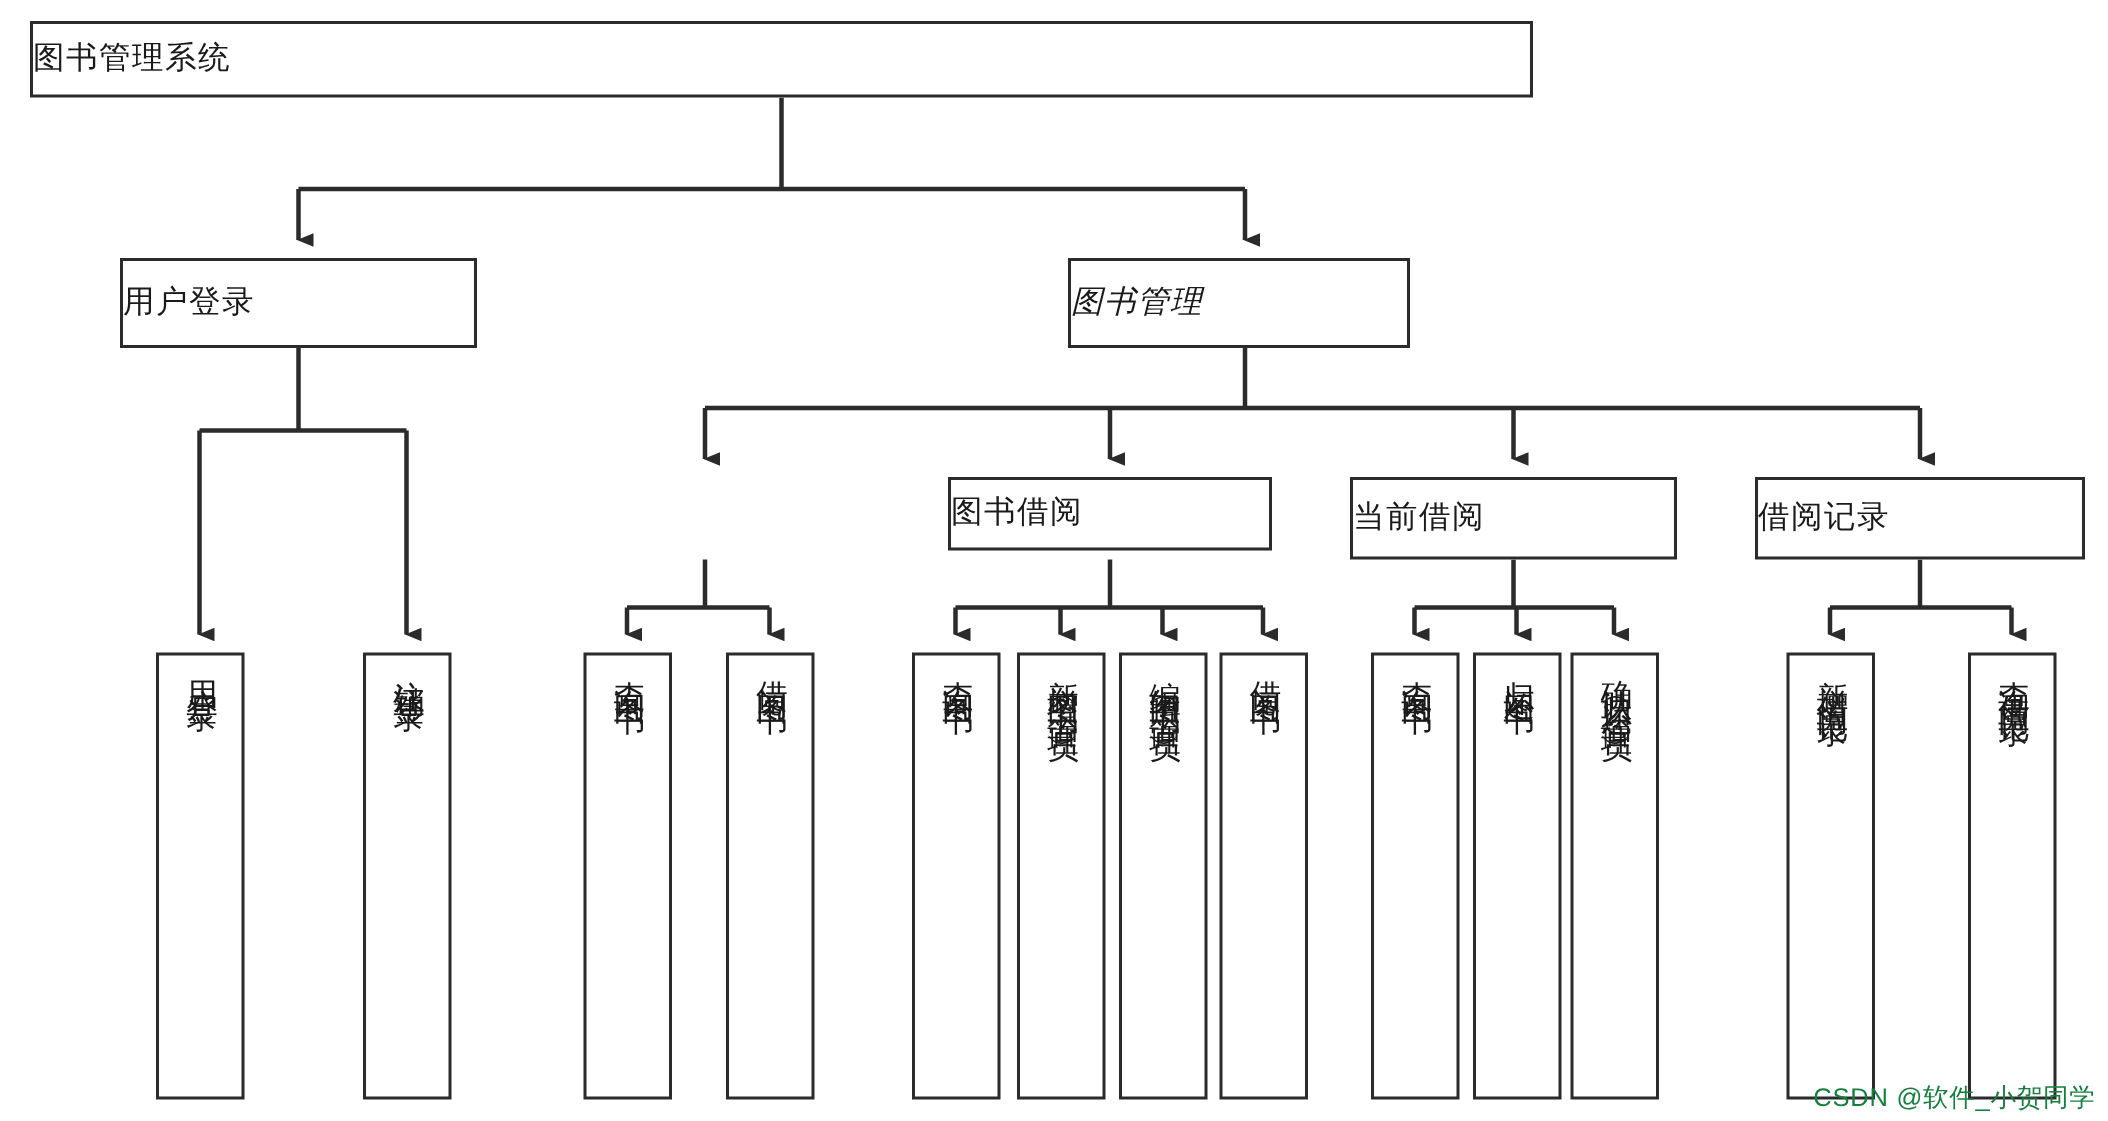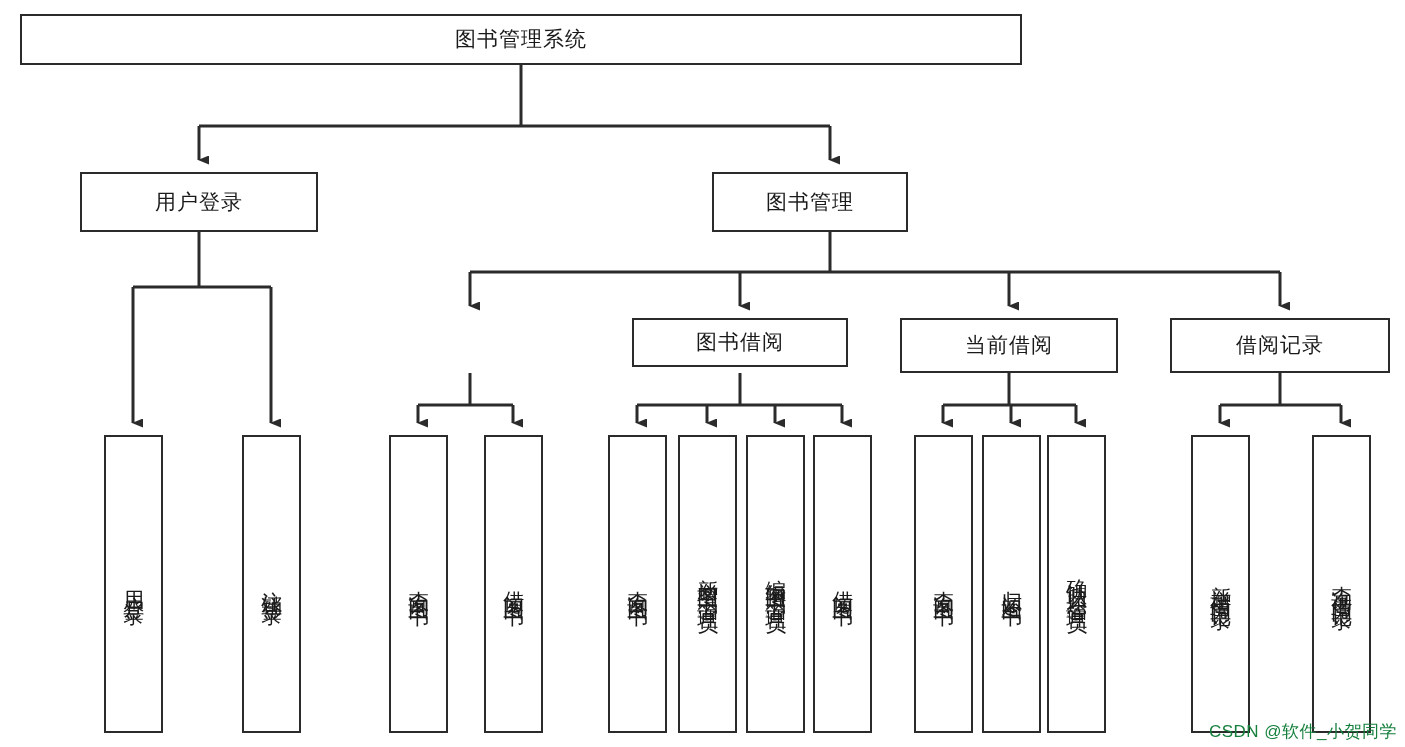--- a/index.html
+++ b/index.html
@@ -1,21 +1,21 @@
 <!DOCTYPE html>
 <html><head>
 <meta charset="utf-8">
 <style>
   html,body{margin:0;padding:0;background:#ffffff;}
   body{width:1405px;height:747px;position:relative;overflow:hidden;
        font-family:"Liberation Sans","DejaVu Sans",sans-serif;color:#1a1a1a;}
   #canvas{position:absolute;left:0;top:0;width:1405px;height:747px;}
   svg.lines{position:absolute;left:0;top:0;width:1405px;height:747px;pointer-events:none;}
   .node{position:absolute;box-sizing:border-box;border:2.5px solid #2b2b2b;background:#ffffff;
-        display:flex;align-items:center;justify-content:center;text-align:center;}
+        display:flex;align-items:center;justify-content:flex-start;text-align:center;}
   .node .lbl{display:block;line-height:1.25;}
   .h-node .lbl{font-size:21px;letter-spacing:1px;}
   .v-node{writing-mode:vertical-rl;text-orientation:upright;}
   .v-node .lbl{font-size:21px;letter-spacing:5px;writing-mode:vertical-rl;text-orientation:upright;
                white-space:nowrap;}
   #watermark{position:absolute;right:8px;bottom:4px;font-size:17px;color:#15803d;
              letter-spacing:0.5px;white-space:nowrap;}
 </style>
 </head>
 <body>
@@ -74,21 +74,21 @@
     </g>
   </svg>
 
   <div class="node h-node" style="left:20px;top:14px;width:1002px;height:51px;">
     <span class="lbl">图书管理系统</span>
   </div>
 
   <div class="node h-node" style="left:80px;top:172px;width:238px;height:60px;">
     <span class="lbl">用户登录</span>
   </div>
-  <div class="node h-node" style="left:712px;top:172px;width:196px;height:60px;">
+  <div class="node h-node" style="left:712px;top:172px;width:228px;height:60px;font-style:italic;">
     <span class="lbl">图书管理</span>
   </div>
 
   <div class="node h-node" style="left:632px;top:318px;width:216px;height:49px;">
     <span class="lbl">图书借阅</span>
   </div>
   <div class="node h-node" style="left:1170px;top:318px;width:220px;height:55px;">
     <span class="lbl">借阅记录</span>
   </div>
   <div class="node h-node" style="left:900px;top:318px;width:218px;height:55px;">

